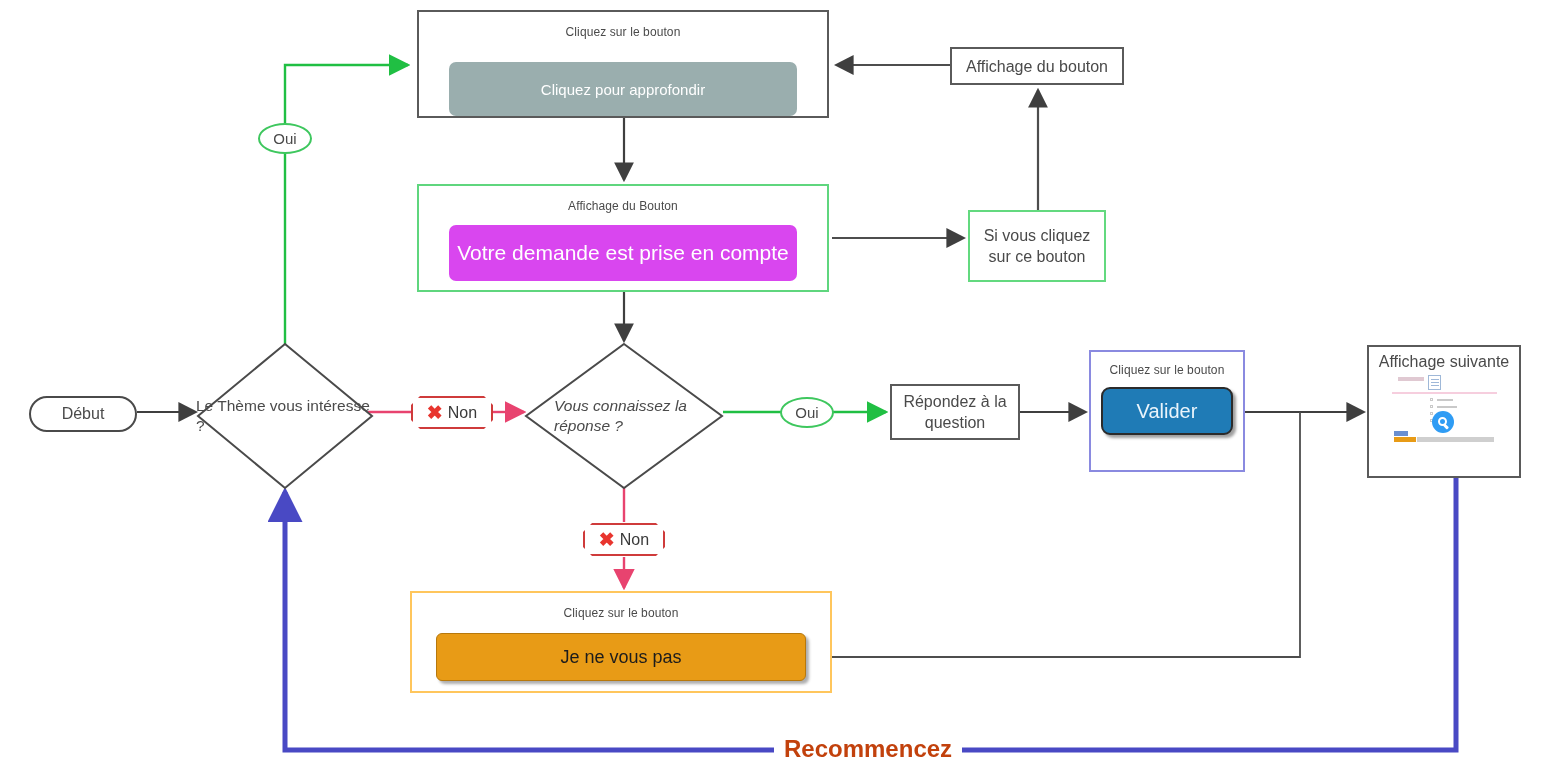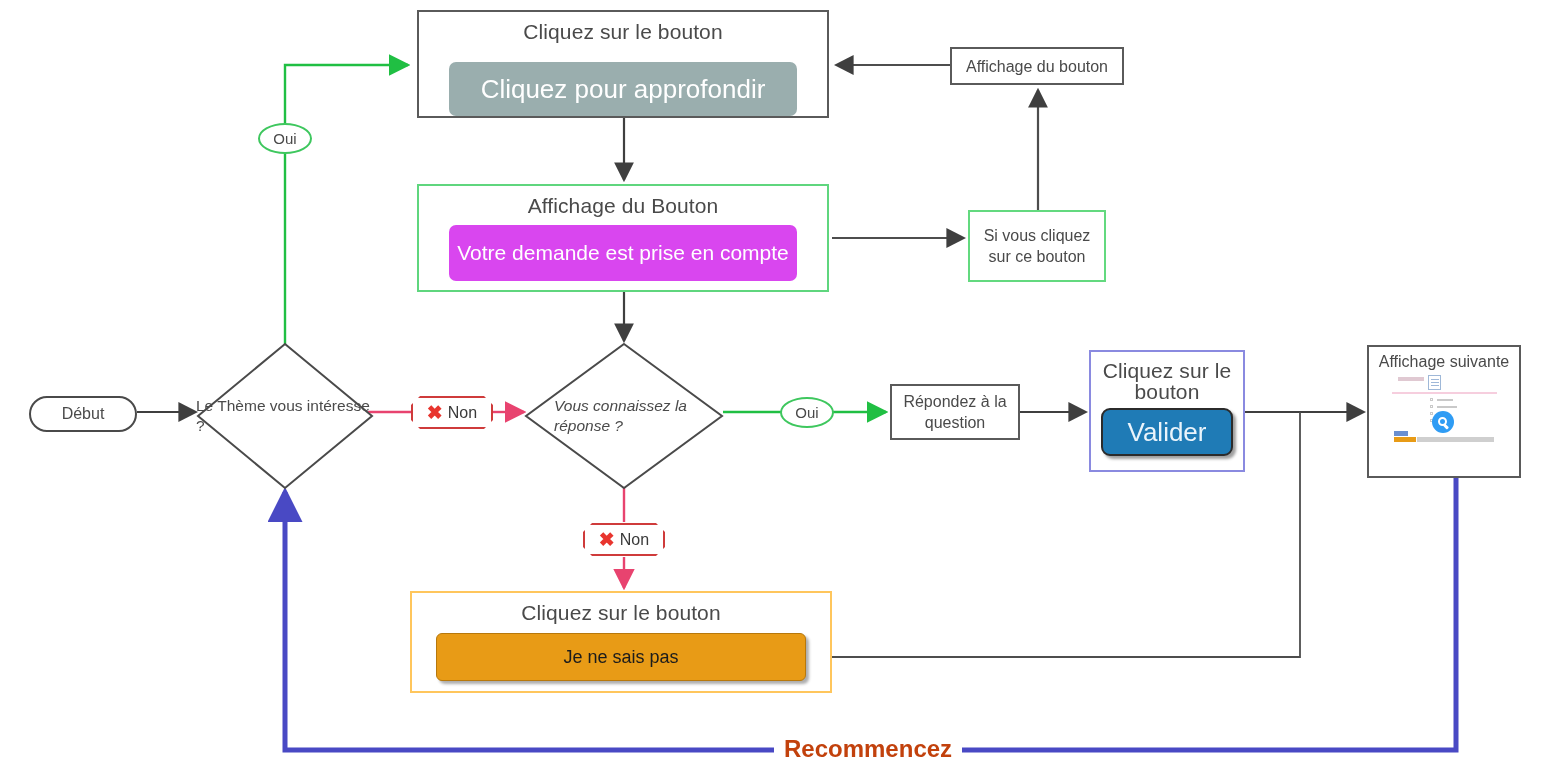--- a/index.html
+++ b/index.html
@@ -20,43 +20,43 @@
     border: 2px solid #5a5a5a;
     display:flex; flex-direction:column; align-items:center;
     justify-content:flex-start;
     padding-top: 9px;
   }
   .cardbox.green  { border-color:#5fd67e; }
   .cardbox.orange { border-color:#ffc65c; }
   .cardbox.violet { border-color:#8a8ae0; }
 
   .cardlabel {
-    font-size: 21px; color:#4a4a4a; text-align:center;
+    font-size: 12px; color:#4a4a4a; text-align:center;
     line-height: 22px; letter-spacing:.1px;
   }
 
   .btn {
     display:flex; align-items:center; justify-content:center;
     color:#ffffff; text-align:center;
     font-size: 22px;
     border-radius: 7px;
   }
-  .btn-grey   { background:#9aaeae; width:348px; height:56px; margin-top:19px; font-size:26px; }
+  .btn-grey   { background:#9aaeae; width:348px; height:56px; margin-top:19px; font-size:15px; }
   .btn-green  { background:#d946ef; width:348px; height:56px; margin-top:8px; font-size:21px; }
   .btn-orange {
     background:#e89b16; color:#1c1c1c; width:370px; height:48px; margin-top:9px;
     border:1px solid #b7780c; border-radius:6px;
     box-shadow: 3px 3px 3px rgba(0,0,0,.32);
     font-size:18px;
   }
   .btn-blue {
     background:#1f7bb6; color:#eaf4fb; width:132px; height:48px; margin-top:6px;
     border:2px solid #2b2b2b; border-radius:9px;
     box-shadow: 3px 3px 3px rgba(0,0,0,.38);
-    font-size:26px;
+    font-size:20px;
   }
 
   
   .rect {
     border:2px solid #5a5a5a;
     display:flex; align-items:center; justify-content:center;
     text-align:center; color:#4a4a4a; font-size:16px; line-height:21px;
   }
   .rect.greenborder { border-color:#63d97f; }
 
@@ -252,21 +252,21 @@
     <span>Répondez à la question</span>
   </div>
 
   <div class="node cardbox violet" style="left:1089px; top:350px; width:156px; height:122px; padding-top:8px;">
     <div class="cardlabel" style="line-height:21px;">Cliquez sur le bouton</div>
     <div class="btn btn-blue">Valider</div>
   </div>
 
   <div class="node cardbox orange" style="left:410px; top:591px; width:422px; height:102px;">
     <div class="cardlabel">Cliquez sur le bouton</div>
-    <div class="btn btn-orange">Je ne sais pas</div>
+    <div class="btn btn-orange">Je ne vous pas</div>
   </div>
 
   <div class="node qbox" style="left:1367px; top:345px; width:154px; height:133px;">
     <div class="title">Affichage suivante</div>
     <div class="thumb">
       <div class="ticon"></div>
       <div class="doc"></div>
       <div class="pinkrule"></div>
       <div class="optbox" style="left:38px; top:23px;"></div>
       <div class="opt" style="left:45px; top:24px; width:16px;"></div>

